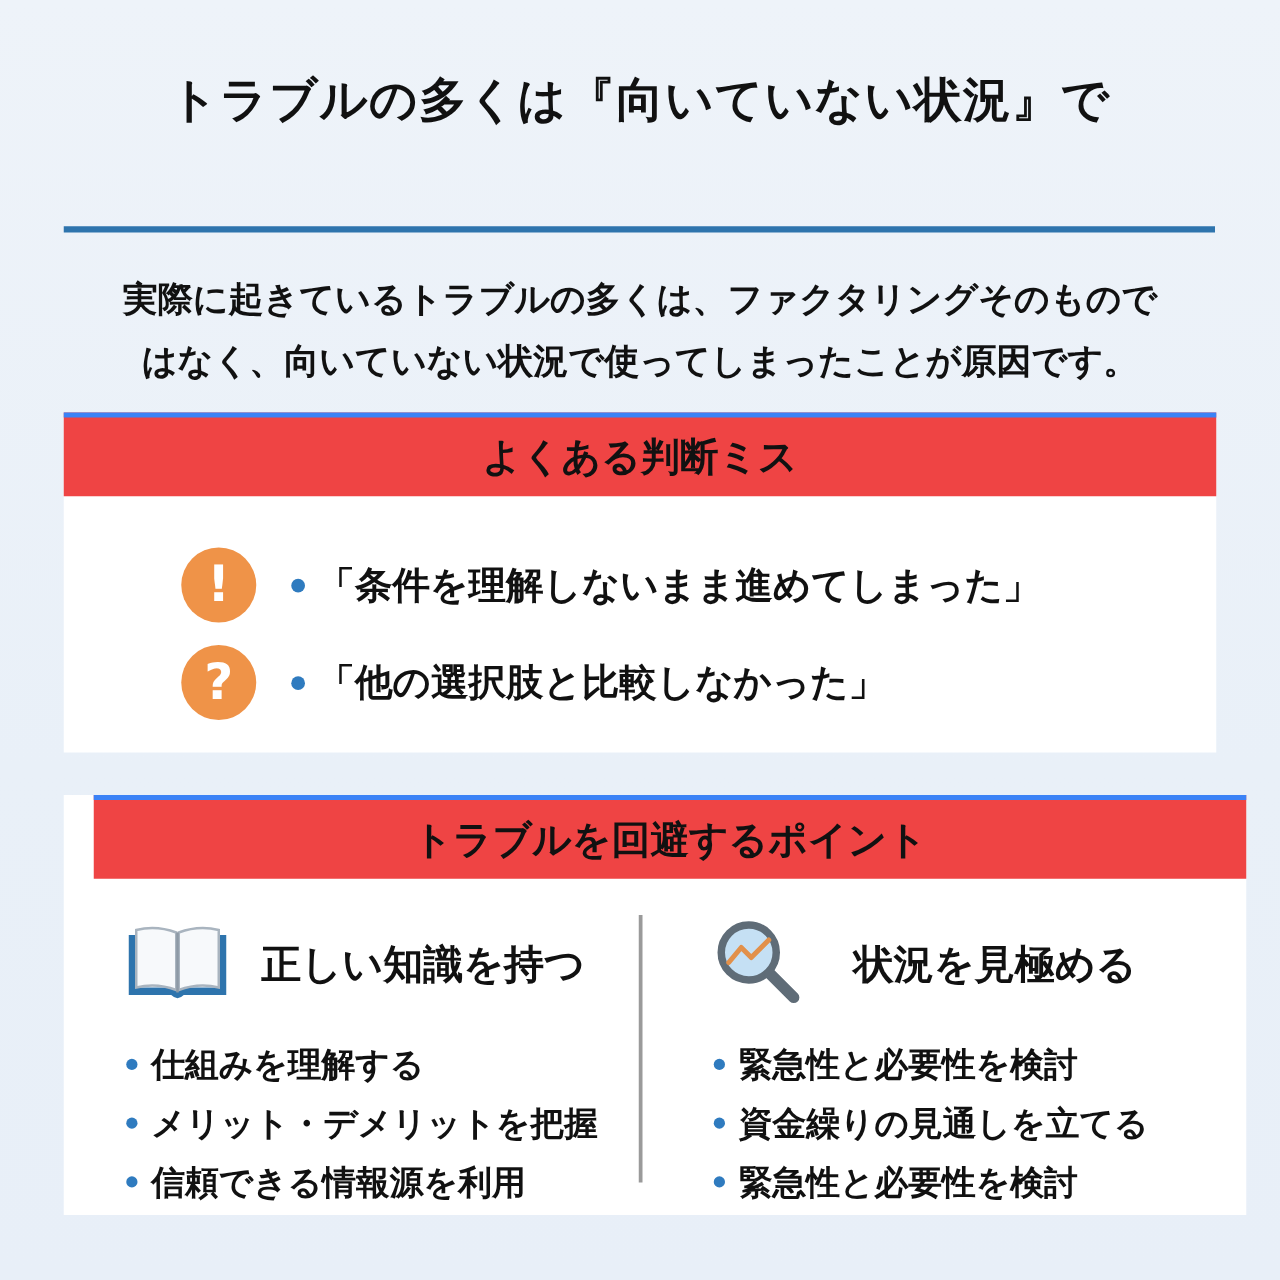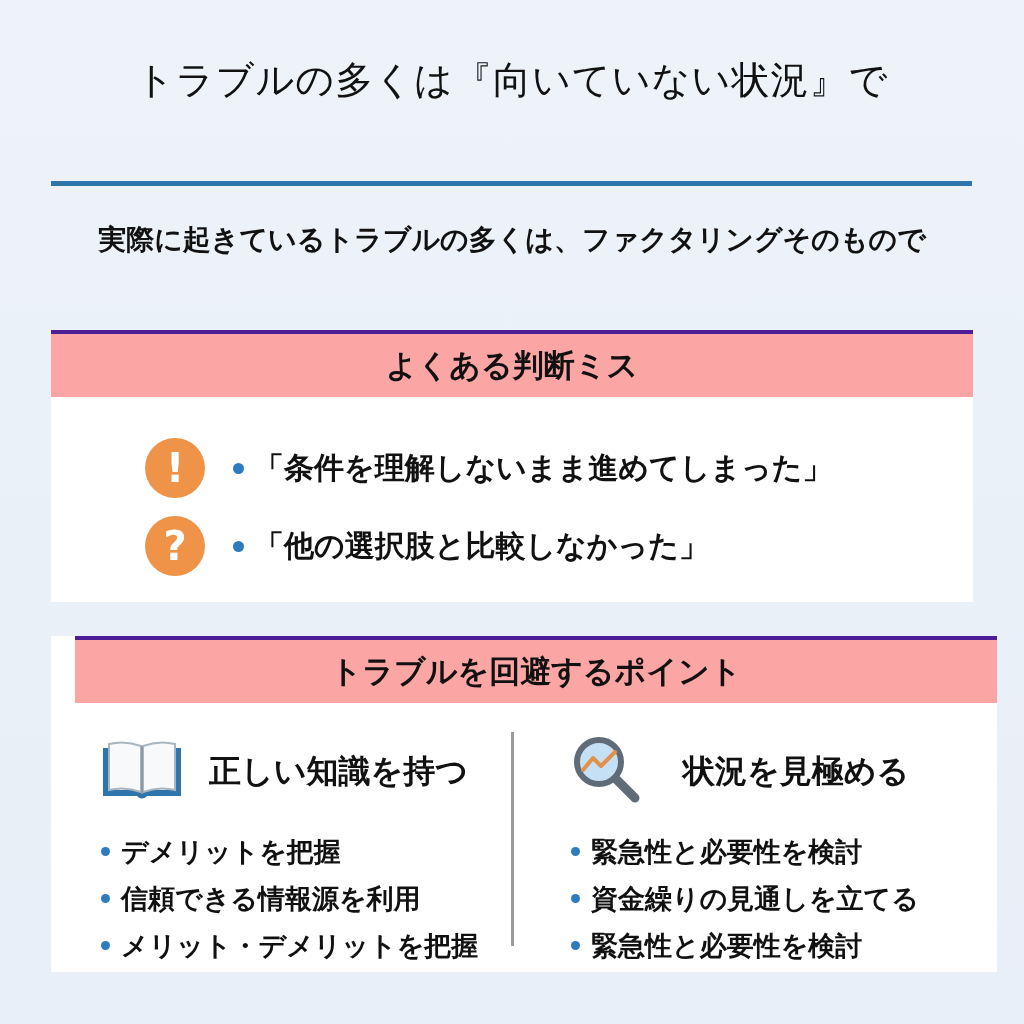--- a/index.html
+++ b/index.html
@@ -5,36 +5,36 @@
   html, body { margin: 0; padding: 0; }
   body {
     width: 1024px; height: 1024px; overflow: hidden;
     background: linear-gradient(180deg, #eef3f9 0%, #e9f0f8 60%, #e8eff8 100%);
     font-family: "DejaVu Sans", "Liberation Sans", sans-serif;
     color: #111;
     position: relative;
   }
   .title {
     position: absolute; left: 0; top: 52px; width: 1024px;
-    text-align: center; font-weight: normal; font-size: 38px; line-height: 56px;
+    text-align: center; font-weight: bold; font-size: 38px; line-height: 56px;
     letter-spacing: 1px;
   }
   .title-rule {
     position: absolute; left: 51px; top: 181px; width: 921px; height: 5px;
     background: #2e74ad;
   }
   .lead {
     position: absolute; left: 0; top: 215px; width: 1024px;
     text-align: center; font-weight: bold; font-size: 28px; line-height: 49px;
   }
   .panel {
     position: absolute; left: 51px; width: 922px; background: #ffffff;
   }
   .panel-head {
-    height: 63px; background: #fca5a5; border-top: 4px solid #4c1d95;
+    height: 63px; background: #ef4444; border-top: 4px solid #3b82f6;
     display: flex; align-items: center; justify-content: center;
     font-weight: bold; font-size: 31px;
   }
   #panel-mistakes { top: 330px; height: 272px; }
   #panel-tips { top: 636px; height: 336px; padding-left: 24px; }
 
   .mistake {
     position: absolute; left: 94px; display: flex; align-items: center;
   }
   .badge {
@@ -68,20 +68,21 @@
 </head>
 <body>
 
 <div class="title">
   <div>トラブルの多くは『向いていない状況』で</div>
 </div>
 <div class="title-rule"></div>
 
 <div class="lead">
   <div>実際に起きているトラブルの多くは、ファクタリングそのもので</div>
+  <div>はなく、向いていない状況で使ってしまったことが原因です。</div>
 </div>
 
 <section class="panel" id="panel-mistakes">
   <div class="panel-head">よくある判断ミス</div>
 
   <div class="mistake" style="top:108px;">
     <div class="badge">!</div>
     <span class="dot"></span>
     <span class="mistake-text">「条件を理解しないまま進めてしまった」</span>
   </div>
@@ -103,29 +104,29 @@
           <path d="M8 6 Q24 2 40 8 L40 54 Q24 48 8 52 Z" fill="#f7f9fb" stroke="#a9b4bf" stroke-width="2"></path>
           <path d="M74 6 Q58 2 42 8 L42 54 Q58 48 74 52 Z" fill="#f7f9fb" stroke="#a9b4bf" stroke-width="2"></path>
           <line x1="41" y1="8" x2="41" y2="56" stroke="#8d99a5" stroke-width="2"></line>
         </svg>
       </span>
       <span class="col-title">正しい知識を持つ</span>
     </div>
     <ul class="col-list">
       <li>
           <span class="dot"></span>
-          <span>デメリットを把握</span>
+          <span>仕組みを理解する</span>
+        </li>
+      <li>
+          <span class="dot"></span>
+          <span>メリット・デメリットを把握</span>
         </li>
       <li>
           <span class="dot"></span>
           <span>信頼できる情報源を利用</span>
-        </li>
-      <li>
-          <span class="dot"></span>
-          <span>メリット・デメリットを把握</span>
         </li>
     </ul>
   </div>
 
   <div class="divider"></div>
 
   <div class="col col-right">
     <div class="col-head">
       <span>
         <svg width="72" height="72" viewBox="0 0 72 72">

